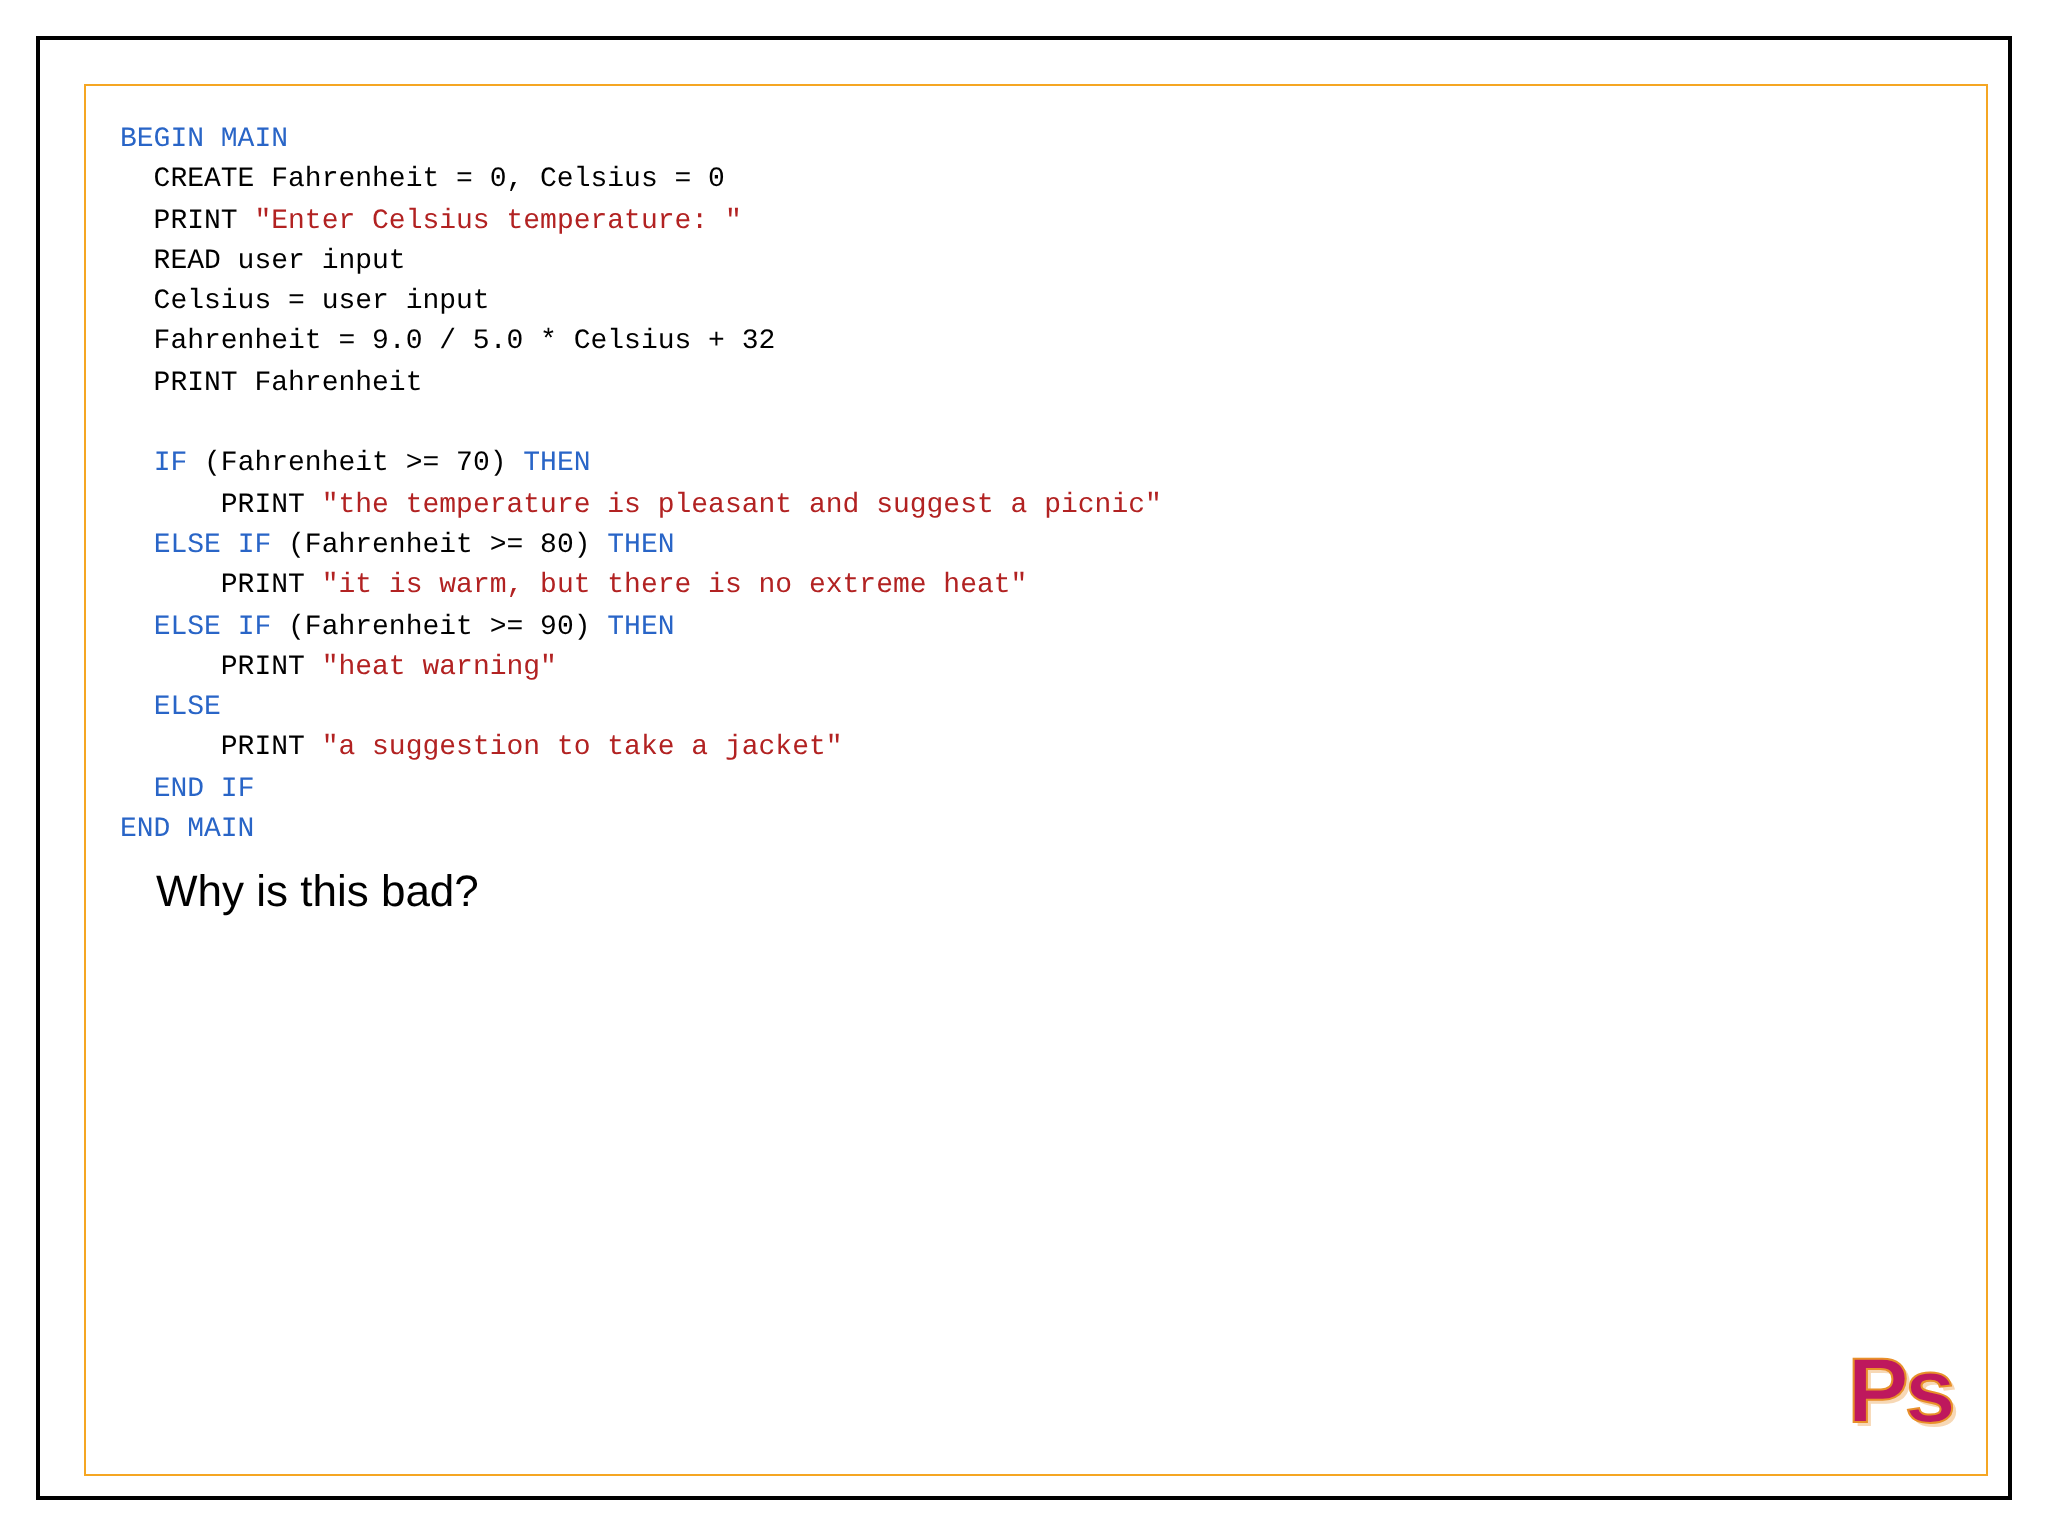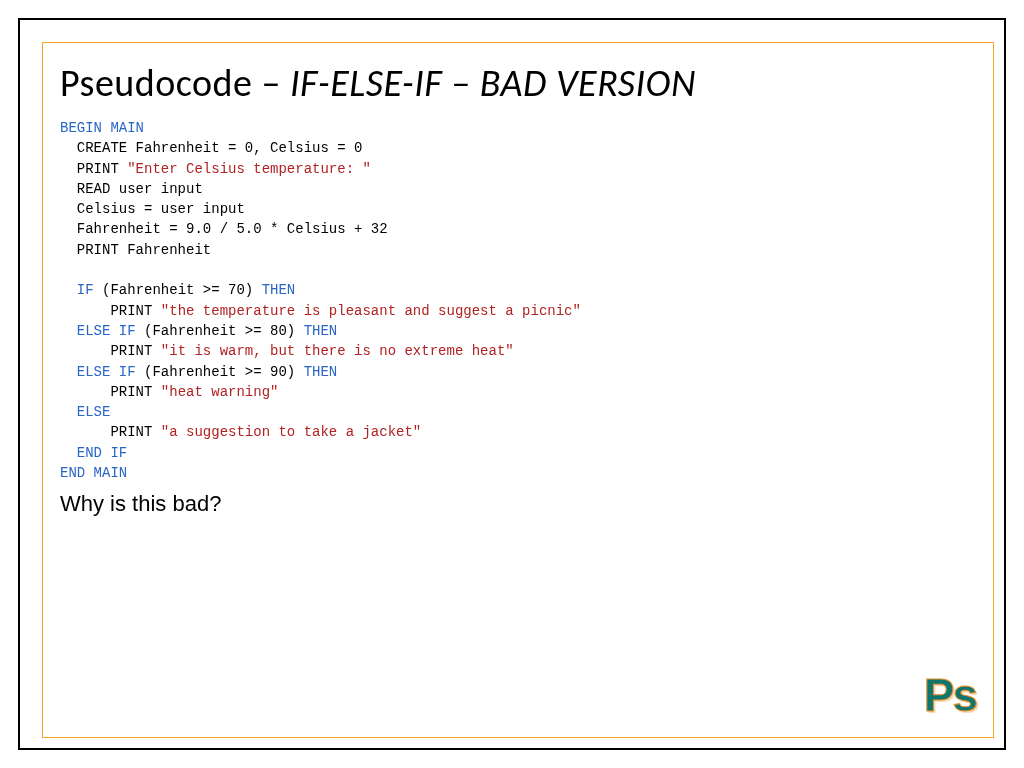--- a/index.html
+++ b/index.html
@@ -49,43 +49,43 @@
     line-height: 1.45;
     white-space: pre;
     color: #000;
   }
   .kw  { color: #2965c7; }   
   .str { color: #b22222; }   
   .question {
     font-family: Arial, sans-serif;
     font-size: 22px;
     margin-top: 8px;
+    margin-left: 18px;
     color: #000;
   }
   .ps-logo {
     position: absolute;
     right: 48px;
     bottom: 46px;
     font-family: Arial, sans-serif;
     font-size: 46px;
     font-weight: 700;
-    color: #0f766e;
+    color: #be185d;
     -webkit-text-stroke: 1px #e8902a;
     text-shadow: 2px 2px 0 rgba(232,144,42,0.35);
     letter-spacing: -2px;
   }
 </style>
 </head>
 <body>
 
 <div class="outer-frame"></div>
 <div class="inner-frame"></div>
 
 <div class="content">
-  <h1 class="title"><span>Pseudocode – </span><span class="italic">IF-ELSE-IF – BAD VERSION</span></h1>
 
   <div class="code"><span class="kw">BEGIN MAIN</span>
 <span>  CREATE Fahrenheit = 0, Celsius = 0</span>
 <span>  PRINT </span><span class="str">"Enter Celsius temperature: "</span>
 <span>  READ user input</span>
 <span>  Celsius = user input</span>
 <span>  Fahrenheit = 9.0 / 5.0 * Celsius + 32</span>
 <span>  PRINT Fahrenheit</span>
 <span></span>
 <span>  </span><span class="kw">IF</span><span> (Fahrenheit &gt;= 70) </span><span class="kw">THEN</span>

